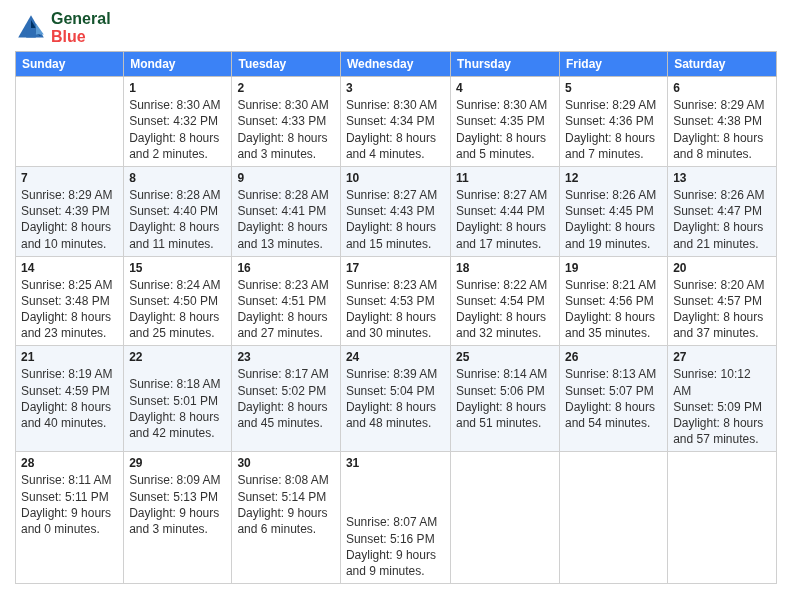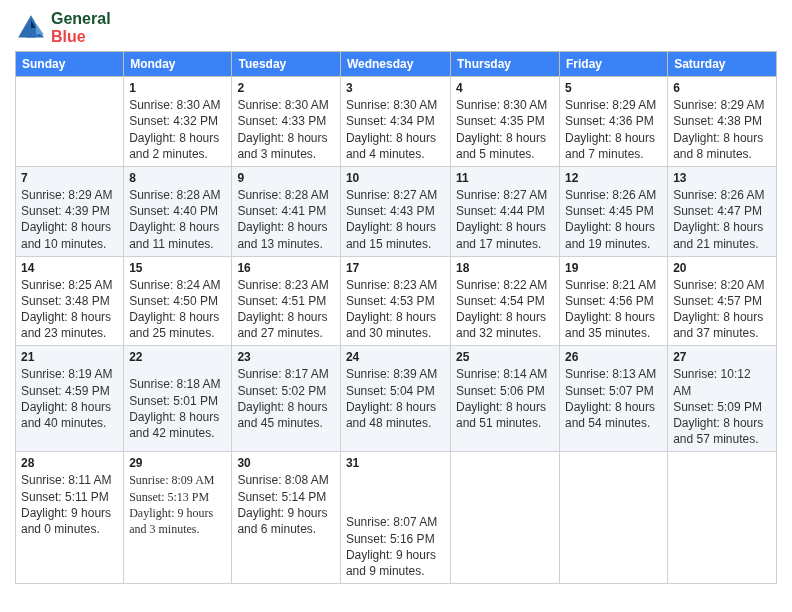--- a/index.html
+++ b/index.html
@@ -323,21 +323,21 @@
         <tr>
           <td>
             <span class="day-number">28</span>
             <div class="day-info" style="white-space: pre-line;">Sunrise: 8:11 AM
 Sunset: 5:11 PM
 Daylight: 9 hours
 and 0 minutes.</div>
           </td>
           <td>
             <span class="day-number">29</span>
-            <div class="day-info" style="white-space: pre-line; font-family: Liberation Serif, serif;">Sunrise: 8:09 AM
+            <div class="day-info" style="white-space: pre-line;">Sunrise: 8:09 AM
 Sunset: 5:13 PM
 Daylight: 9 hours
 and 3 minutes.</div>
           </td>
           <td>
             <span class="day-number">30</span>
             <div class="day-info" style="white-space: pre-line;">Sunrise: 8:08 AM
 Sunset: 5:14 PM
 Daylight: 9 hours
 and 6 minutes.</div>

